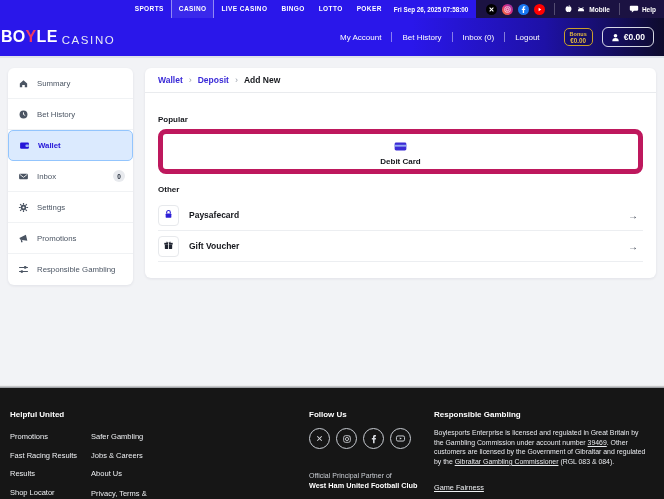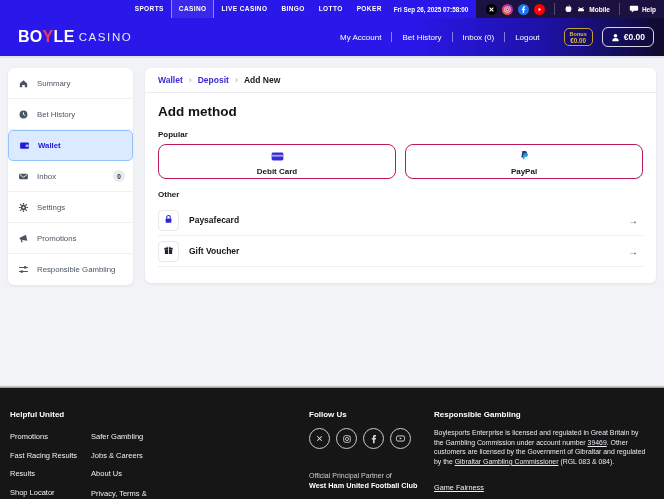--- a/index.html
+++ b/index.html
@@ -21,21 +21,21 @@
   .soc-x { background:#000; }
   .soc-ig { background:linear-gradient(45deg,#f58529,#dd2a7b,#8134af); }
   .soc-fb { background:#1877F2; }
   .soc-yt { background:#FF0000; }
   .tb-sep { width:1px; height:12px; background:rgba(255,255,255,.25); margin:0 4px; }
   .tb-group { display:flex; align-items:center; gap:3px; color:#fff; font-size:6.5px; font-weight:700; cursor:pointer; }
   
   .header { position:absolute; top:18px; left:0; width:664px; height:40px;
     background:linear-gradient(90deg,#2a17ea 0%,#2a17ea 62%,#1e11a6 82%,#0e0b2c 100%);
     display:flex; align-items:center; border-bottom:2px solid #dfe3ea; }
-  .logo { margin-left:18px; display:flex; align-items:center; cursor:pointer; }
+  .logo { margin-left:1px; display:flex; align-items:flex-end; cursor:pointer; }
   .logo-main { color:#fff; font-size:16px; font-weight:800; letter-spacing:.3px; }
   .logo-accent { color:#ef3a64; }
   .logo-suffix { color:#e8eaf5; font-size:11.5px; font-weight:400; letter-spacing:1.6px; margin-left:4px; }
   .hdr-right { margin-left:auto; display:flex; align-items:center; margin-right:10px; }
   .hdr-link { color:#fff; font-size:8px; font-weight:500; padding:0 10px; cursor:pointer; white-space:nowrap; }
   .hdr-sep { width:1px; height:10px; background:rgba(255,255,255,.45); }
   .bonus-badge { margin-left:14px; border:1px solid #c9a02c; border-radius:5px; padding:2px 5px 1px;
     display:flex; flex-direction:column; align-items:center; background:rgba(0,0,0,.18); cursor:pointer; }
   .bonus-badge .b1 { color:#e6bb3f; font-size:5.5px; font-weight:700; line-height:6px; }
   .bonus-badge .b2 { color:#e6bb3f; font-size:6.3px; font-weight:800; line-height:7px; }
@@ -58,21 +58,21 @@
   .main-card { position:absolute; left:145px; top:8px; width:511px; background:#fff; border-radius:6px;
     box-shadow:0 1px 3px rgba(20,30,60,.08); padding-bottom:16px; }
   .breadcrumb { height:25px; display:flex; align-items:center; padding:0 13px; border-bottom:1px solid #e9ebee; }
   .bc-link { font-size:8.5px; font-weight:800; color:#3a2ad7; cursor:pointer; }
   .bc-cur { font-size:8.5px; font-weight:800; color:#16181d; }
   .bc-sep { font-size:9px; color:#9aa1ab; margin:0 6px; line-height:8px; }
   .main-body { padding:11px 13px 0; }
   .page-title { font-size:13.5px; font-weight:800; color:#111318; }
   .sec-label { font-size:8px; font-weight:700; color:#15171c; margin-top:11px; }
   .pop-row { display:flex; gap:9px; margin-top:5px; }
-  .pop-card { flex:1; height:35px; border:1px solid #be185d; border-radius:8px; background:#fff;
+  .pop-card { flex:1; height:45px; border:5px solid #be185d; border-radius:8px; background:#fff;
     display:flex; flex-direction:column; align-items:center; justify-content:center; cursor:pointer; }
   .pop-card .lbl { font-size:8px; font-weight:700; color:#15171c; margin-top:2px; }
   .other-list { margin-top:6px; }
   .method-row { height:31px; display:flex; align-items:center; border-bottom:1px solid #eceef1; cursor:pointer; }
   .mr-iconbox { width:21px; height:21px; border:1px solid #e7e9ec; border-radius:4px;
     display:flex; align-items:center; justify-content:center; }
   .method-row .lbl { font-size:8.5px; font-weight:700; color:#15171c; margin-left:10px; }
   .mr-arrow { margin-left:auto; margin-right:5px; font-size:10px; color:#3a4150; }
   
   .footer { position:absolute; left:0; top:385px; width:664px; height:114px; background:#161616; }
@@ -274,41 +274,31 @@
 
   <div class="main-card">
     <div class="breadcrumb">
       <span class="bc-link">Wallet</span>
       <span class="bc-sep">›</span>
       <span class="bc-link">Deposit</span>
       <span class="bc-sep">›</span>
       <span class="bc-cur">Add New</span>
     </div>
     <div class="main-body">
-      <div class="page-title">Add method</div>
 
       <div class="sec-label">Popular</div>
       <div class="pop-row">
         <div class="pop-card">
           <span>
             <svg width="13" height="9" viewBox="0 0 14 10">
                 <rect x=".5" y=".5" width="13" height="9" rx="1.6" fill="#3b2bd6"></rect>
                 <rect x=".5" y="3.1" width="13" height="2.1" fill="#93a8f2"></rect>
               </svg>
           </span>
           <span class="lbl">Debit Card</span>
-        </div>
-        <div class="pop-card">
-          <span>
-            <svg width="9" height="11" viewBox="0 0 14 16">
-                <path d="M3.6 1h4.3c2 0 3.2 1.2 2.9 3.1-.3 2.2-1.8 3.4-3.9 3.4H5.3L4.6 11H2.1L3.6 1z" fill="#253B80"></path>
-                <path d="M5.7 4.3h4.1c1.9 0 2.9 1.1 2.6 3-.3 2-1.6 3.1-3.5 3.1H7.3L6.7 14H4.3L5.7 4.3z" fill="#179BD7" opacity=".92"></path>
-              </svg>
-          </span>
-          <span class="lbl">PayPal</span>
         </div>
       </div>
 
       <div class="sec-label">Other</div>
       <div class="other-list">
         <div class="method-row">
           <span class="mr-iconbox">
             <span>
               <svg width="11" height="11" viewBox="0 0 12 12">
                   <path d="M4 5V3.7a2 2 0 0 1 4 0V5" fill="none" stroke="#2d1fd6" stroke-width="1.2"></path>

